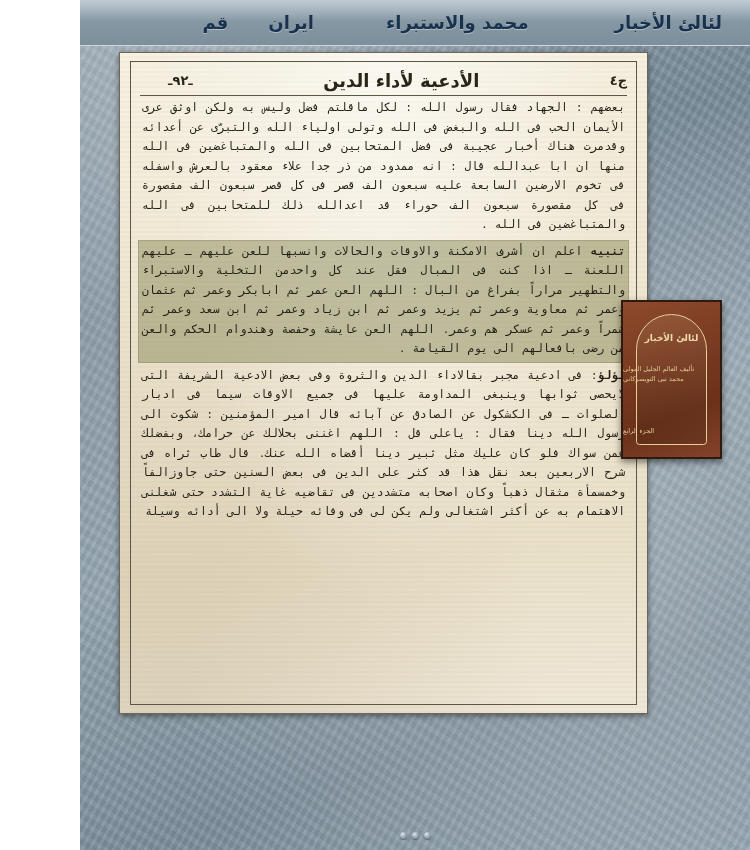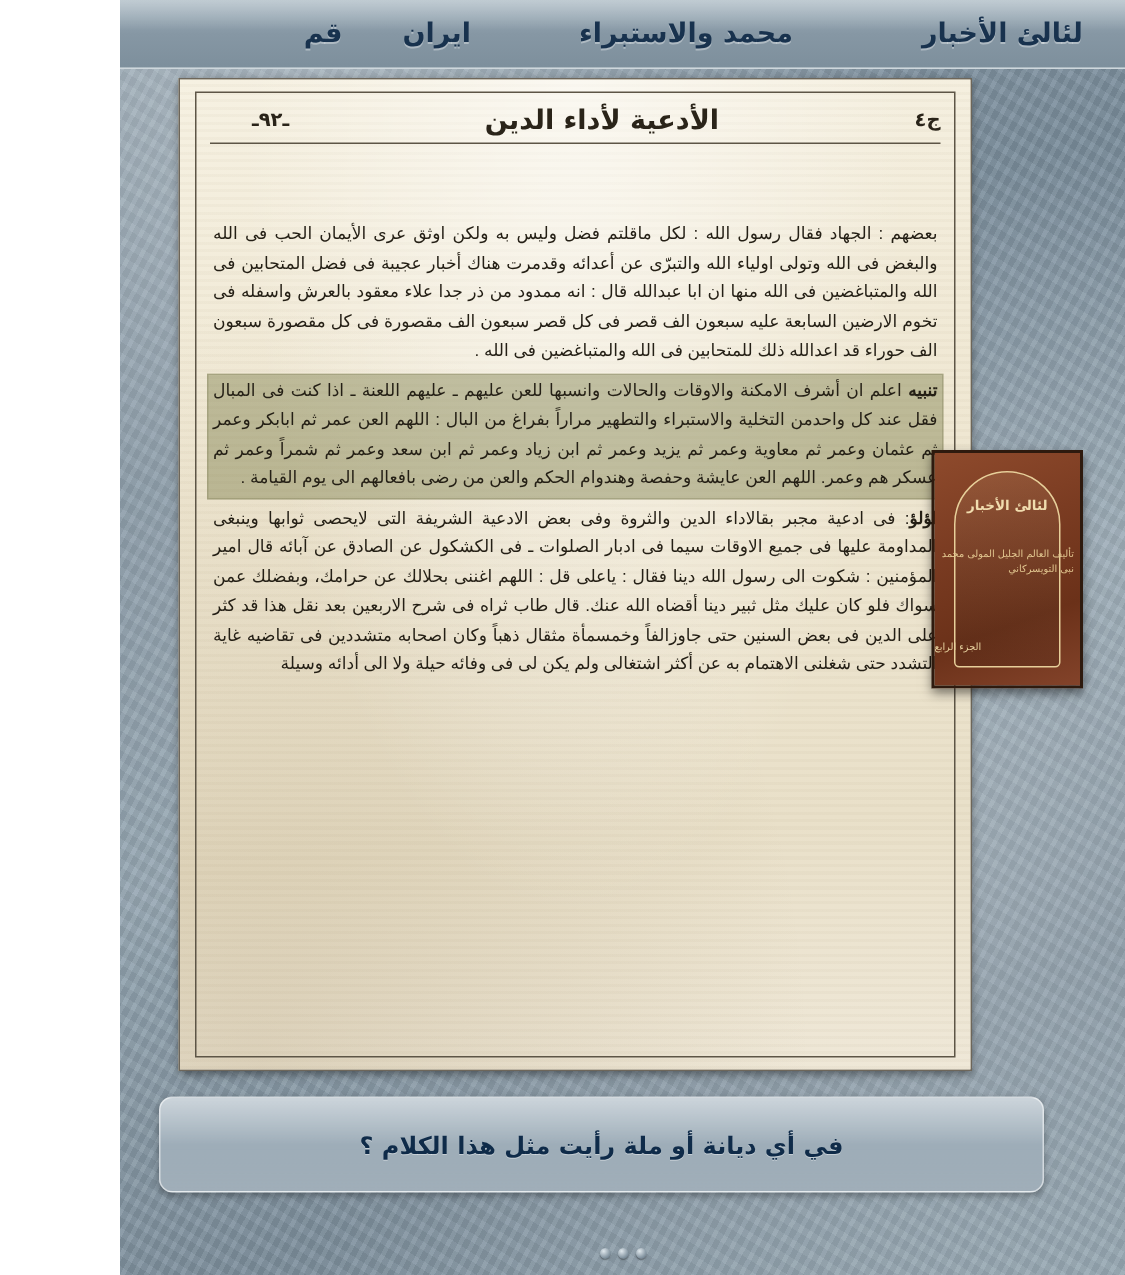--- a/index.html
+++ b/index.html
@@ -121,24 +121,23 @@
   }
   .scan-header .hdr-center { font-size: 18px; }
 
   .scan-body {
     position: absolute;
     left: 22px; right: 22px;
     top: 46px; bottom: 16px;
     direction: rtl;
     text-align: justify;
     color: #241f15;
-    font-family: Liberation Sans, sans-serif;
+    font-family: Liberation Mono, monospace;
     font-size: 11.4px;
     line-height: 19.5px;
-    margin-top: 48px;
   }
   .scan-body p { margin: 0 0 2px 0; }
   .para-indent { text-indent: 14px; }
 
   .section-title {
     text-align: center;
     font-size: 15px;
     font-weight: bold;
     margin: 7px 0 6px 0;
     color: #1d1810;
@@ -178,22 +177,22 @@
     left: 0; right: 0; top: 30px;
     text-align: center;
     color: #f0dcae;
     font-size: 9px;
     font-weight: bold;
     font-family: "DejaVu Sans", sans-serif;
     line-height: 12px;
   }
   .book-thumb .bsub {
     position: absolute;
-    left: 0; right: 4px; top: 62px;
-    text-align: right;
+    left: 0; right: 16px; top: 62px;
+    text-align: left;
     color: #e3c891;
     font-size: 6.5px;
     line-height: 10px;
     font-family: "DejaVu Sans", sans-serif;
   }
   .book-thumb .bauth {
     position: absolute;
     left: 0; right: 0; bottom: 22px;
     text-align: left;
     color: #e8d3a0;
@@ -292,23 +291,20 @@
   <div class="book-thumb">
     <div class="arch"></div>
     <div class="btitle">لئالئ الأخبار</div>
     <div class="bsub">تأليف
 العالم الجليل
 المولى محمد نبى
 التويسركاني</div>
     <div class="bauth">الجزء الرابع</div>
   </div>
 
-  <div class="caption-bar">
-    <span class="caption-text">في أي ديانة أو ملة رأيت مثل هذا الكلام ؟</span>
-  </div>
 
   <div class="bottom-dots">
     <span class="dot"></span>
     <span class="dot"></span>
     <span class="dot"></span>
   </div>
 
 </div>
 
 </body></html>

